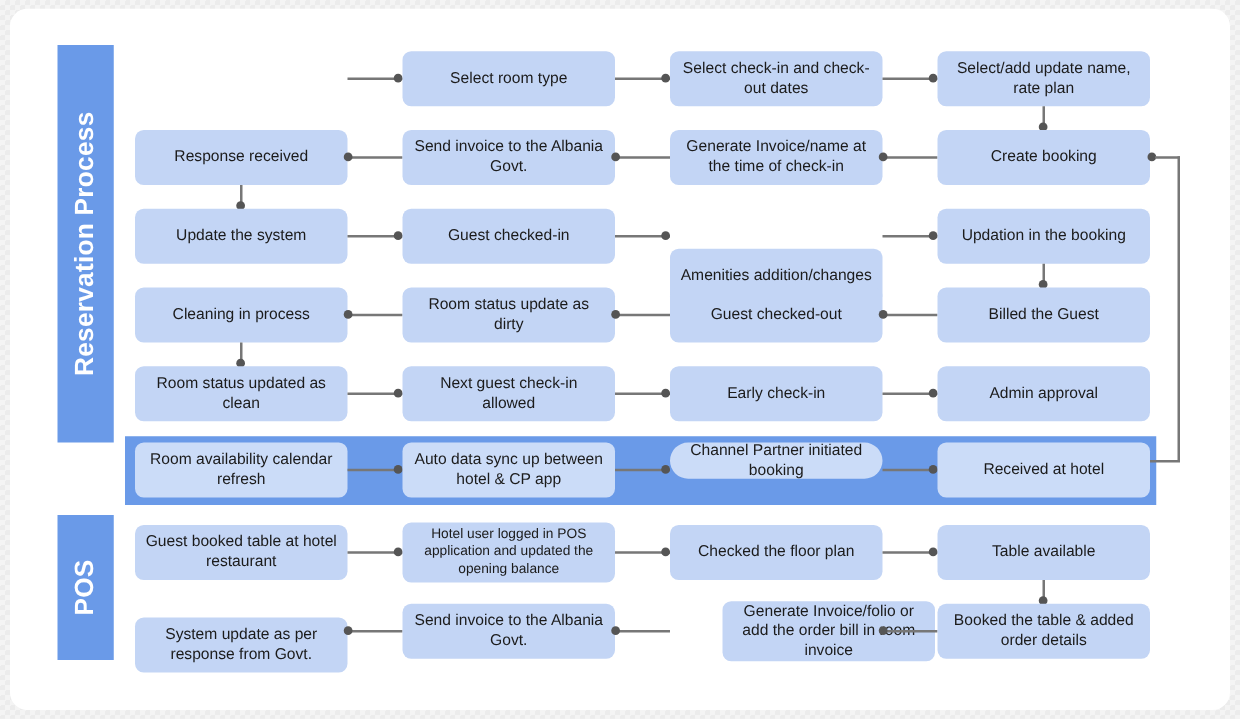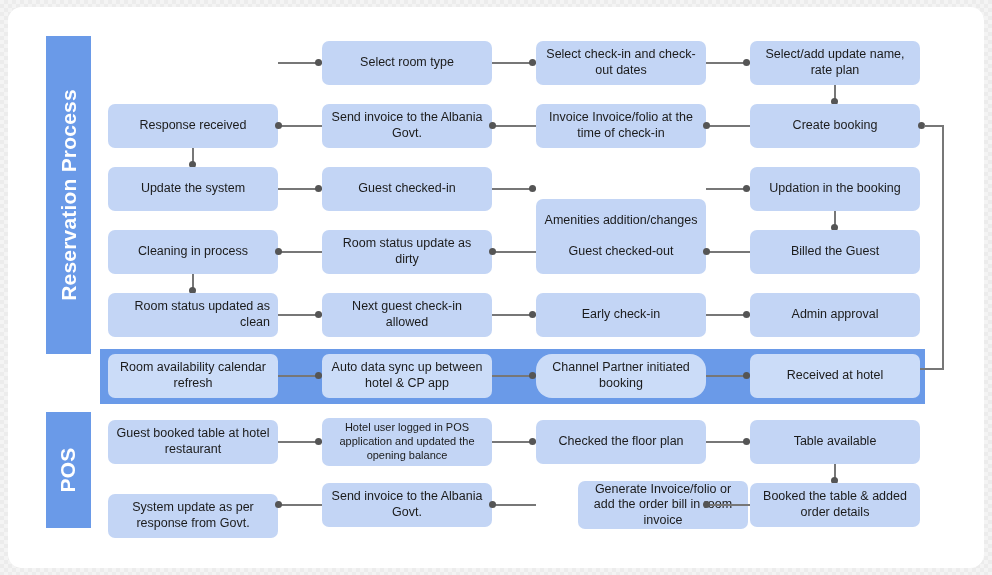--- a/index.html
+++ b/index.html
@@ -107,21 +107,21 @@
   <div class="dot" style="left:831px;top:98px;"></div>
 
   <div class="node" style="left:108px;top:104px;width:170px;height:44px;font-size:12.5px;">Response received</div>
   <div class="conn h" style="left:278px;top:125px;width:44px;"></div>
   <div class="dot" style="left:275px;top:122px;"></div>
 
   <div class="node" style="left:322px;top:104px;width:170px;height:44px;font-size:12.5px;">Send invoice to the Albania Govt.</div>
   <div class="conn h" style="left:492px;top:125px;width:44px;"></div>
   <div class="dot" style="left:489px;top:122px;"></div>
 
-  <div class="node" style="left:536px;top:104px;width:170px;height:44px;font-size:12.5px;">Invoice Invoice/folio at the time of check-in</div>
+  <div class="node" style="left:536px;top:104px;width:170px;height:44px;font-size:12.5px;">Generate Invoice/name at the time of check-in</div>
   <div class="conn h" style="left:706px;top:125px;width:44px;"></div>
   <div class="dot" style="left:703px;top:122px;"></div>
 
   <div class="node" style="left:750px;top:104px;width:170px;height:44px;font-size:12.5px;">Create booking</div>
 
   <div class="dot" style="left:918px;top:122px;"></div>
   <div class="conn h" style="left:924px;top:125px;width:20px;"></div>
   <div class="conn v" style="left:942px;top:125px;height:244px;"></div>
   <div class="conn h" style="left:919px;top:368px;width:25px;"></div>
 
@@ -155,21 +155,21 @@
 
   <div class="node" style="left:536px;top:230px;width:170px;height:44px;font-size:12.5px;">Guest checked-out</div>
   <div class="conn h" style="left:706px;top:251px;width:44px;"></div>
   <div class="dot" style="left:703px;top:248px;"></div>
 
   <div class="node" style="left:750px;top:230px;width:170px;height:44px;font-size:12.5px;">Billed the Guest</div>
 
   <div class="conn v" style="left:192px;top:274px;height:20px;"></div>
   <div class="dot" style="left:189px;top:287px;"></div>
 
-  <div class="node" style="left:108px;top:293px;width:170px;height:44px;font-size:12.5px;text-align:right;">Room status updated as clean</div>
+  <div class="node" style="left:108px;top:293px;width:170px;height:44px;font-size:12.5px;">Room status updated as clean</div>
   <div class="conn h" style="left:278px;top:314px;width:44px;"></div>
   <div class="dot" style="left:315px;top:311px;"></div>
 
   <div class="node" style="left:322px;top:293px;width:170px;height:44px;font-size:12.5px;">Next guest check-in allowed</div>
   <div class="conn h" style="left:492px;top:314px;width:44px;"></div>
   <div class="dot" style="left:529px;top:311px;"></div>
 
   <div class="node" style="left:536px;top:293px;width:170px;height:44px;font-size:12.5px;">Early check-in</div>
   <div class="conn h" style="left:706px;top:314px;width:44px;"></div>
   <div class="dot" style="left:743px;top:311px;"></div>
@@ -177,21 +177,21 @@
   <div class="node" style="left:750px;top:293px;width:170px;height:44px;font-size:12.5px;">Admin approval</div>
 
   <div class="node on-band" style="left:108px;top:354px;width:170px;height:44px;font-size:12.5px;">Room availability calendar refresh</div>
   <div class="conn h" style="left:278px;top:375px;width:44px;"></div>
   <div class="dot" style="left:315px;top:372px;"></div>
 
   <div class="node on-band" style="left:322px;top:354px;width:170px;height:44px;font-size:12.5px;">Auto data sync up between hotel &amp; CP app</div>
   <div class="conn h" style="left:492px;top:375px;width:44px;"></div>
   <div class="dot" style="left:529px;top:372px;"></div>
 
-  <div class="node on-band" style="left:536px;top:354px;width:170px;height:44px;font-size:12.5px;border-radius:16px;">Channel Partner initiated booking</div>
+  <div class="node on-band" style="left:536px;top:354px;width:170px;height:29px;font-size:12.5px;border-radius:16px;">Channel Partner initiated booking</div>
   <div class="conn h" style="left:706px;top:375px;width:44px;"></div>
   <div class="dot" style="left:743px;top:372px;"></div>
 
   <div class="node on-band" style="left:750px;top:354px;width:170px;height:44px;font-size:12.5px;">Received at hotel</div>
 
   <div class="node" style="left:108px;top:420px;width:170px;height:44px;font-size:12.5px;">Guest booked table at hotel restaurant</div>
   <div class="conn h" style="left:278px;top:441px;width:44px;"></div>
   <div class="dot" style="left:315px;top:438px;"></div>
 
   <div class="node" style="left:322px;top:418px;width:170px;height:48px;font-size:11px;">Hotel user logged in POS application and updated the opening balance</div>

